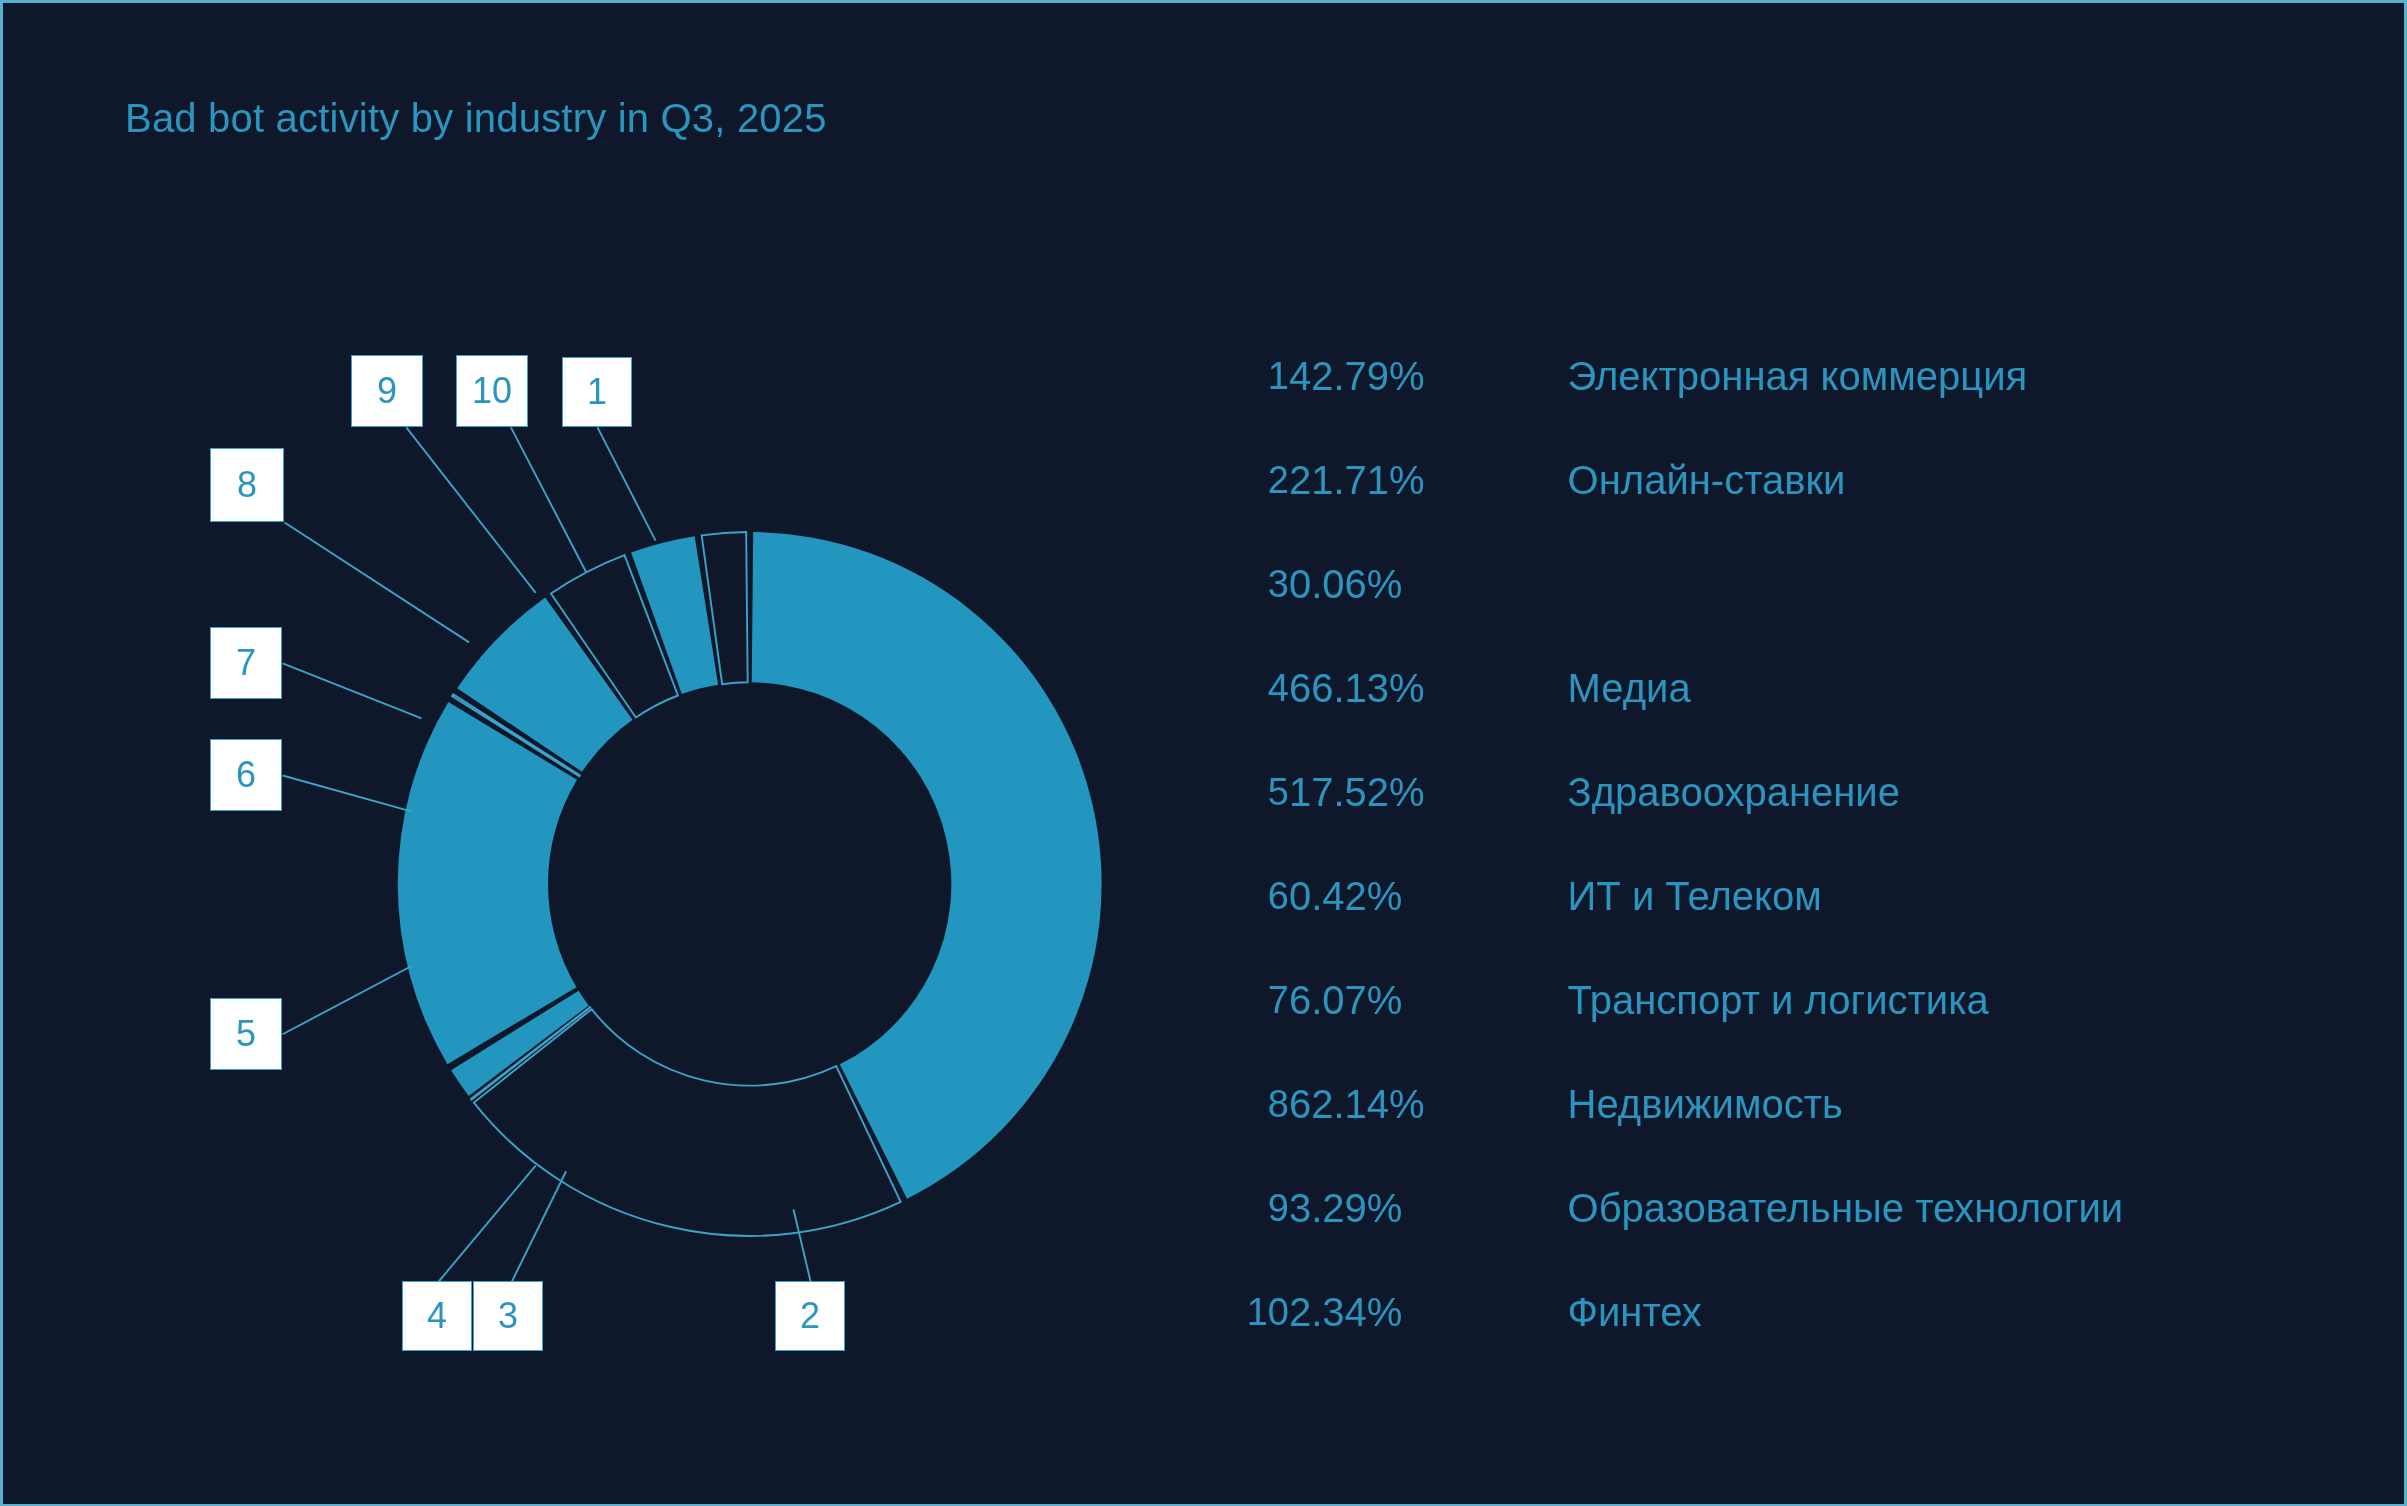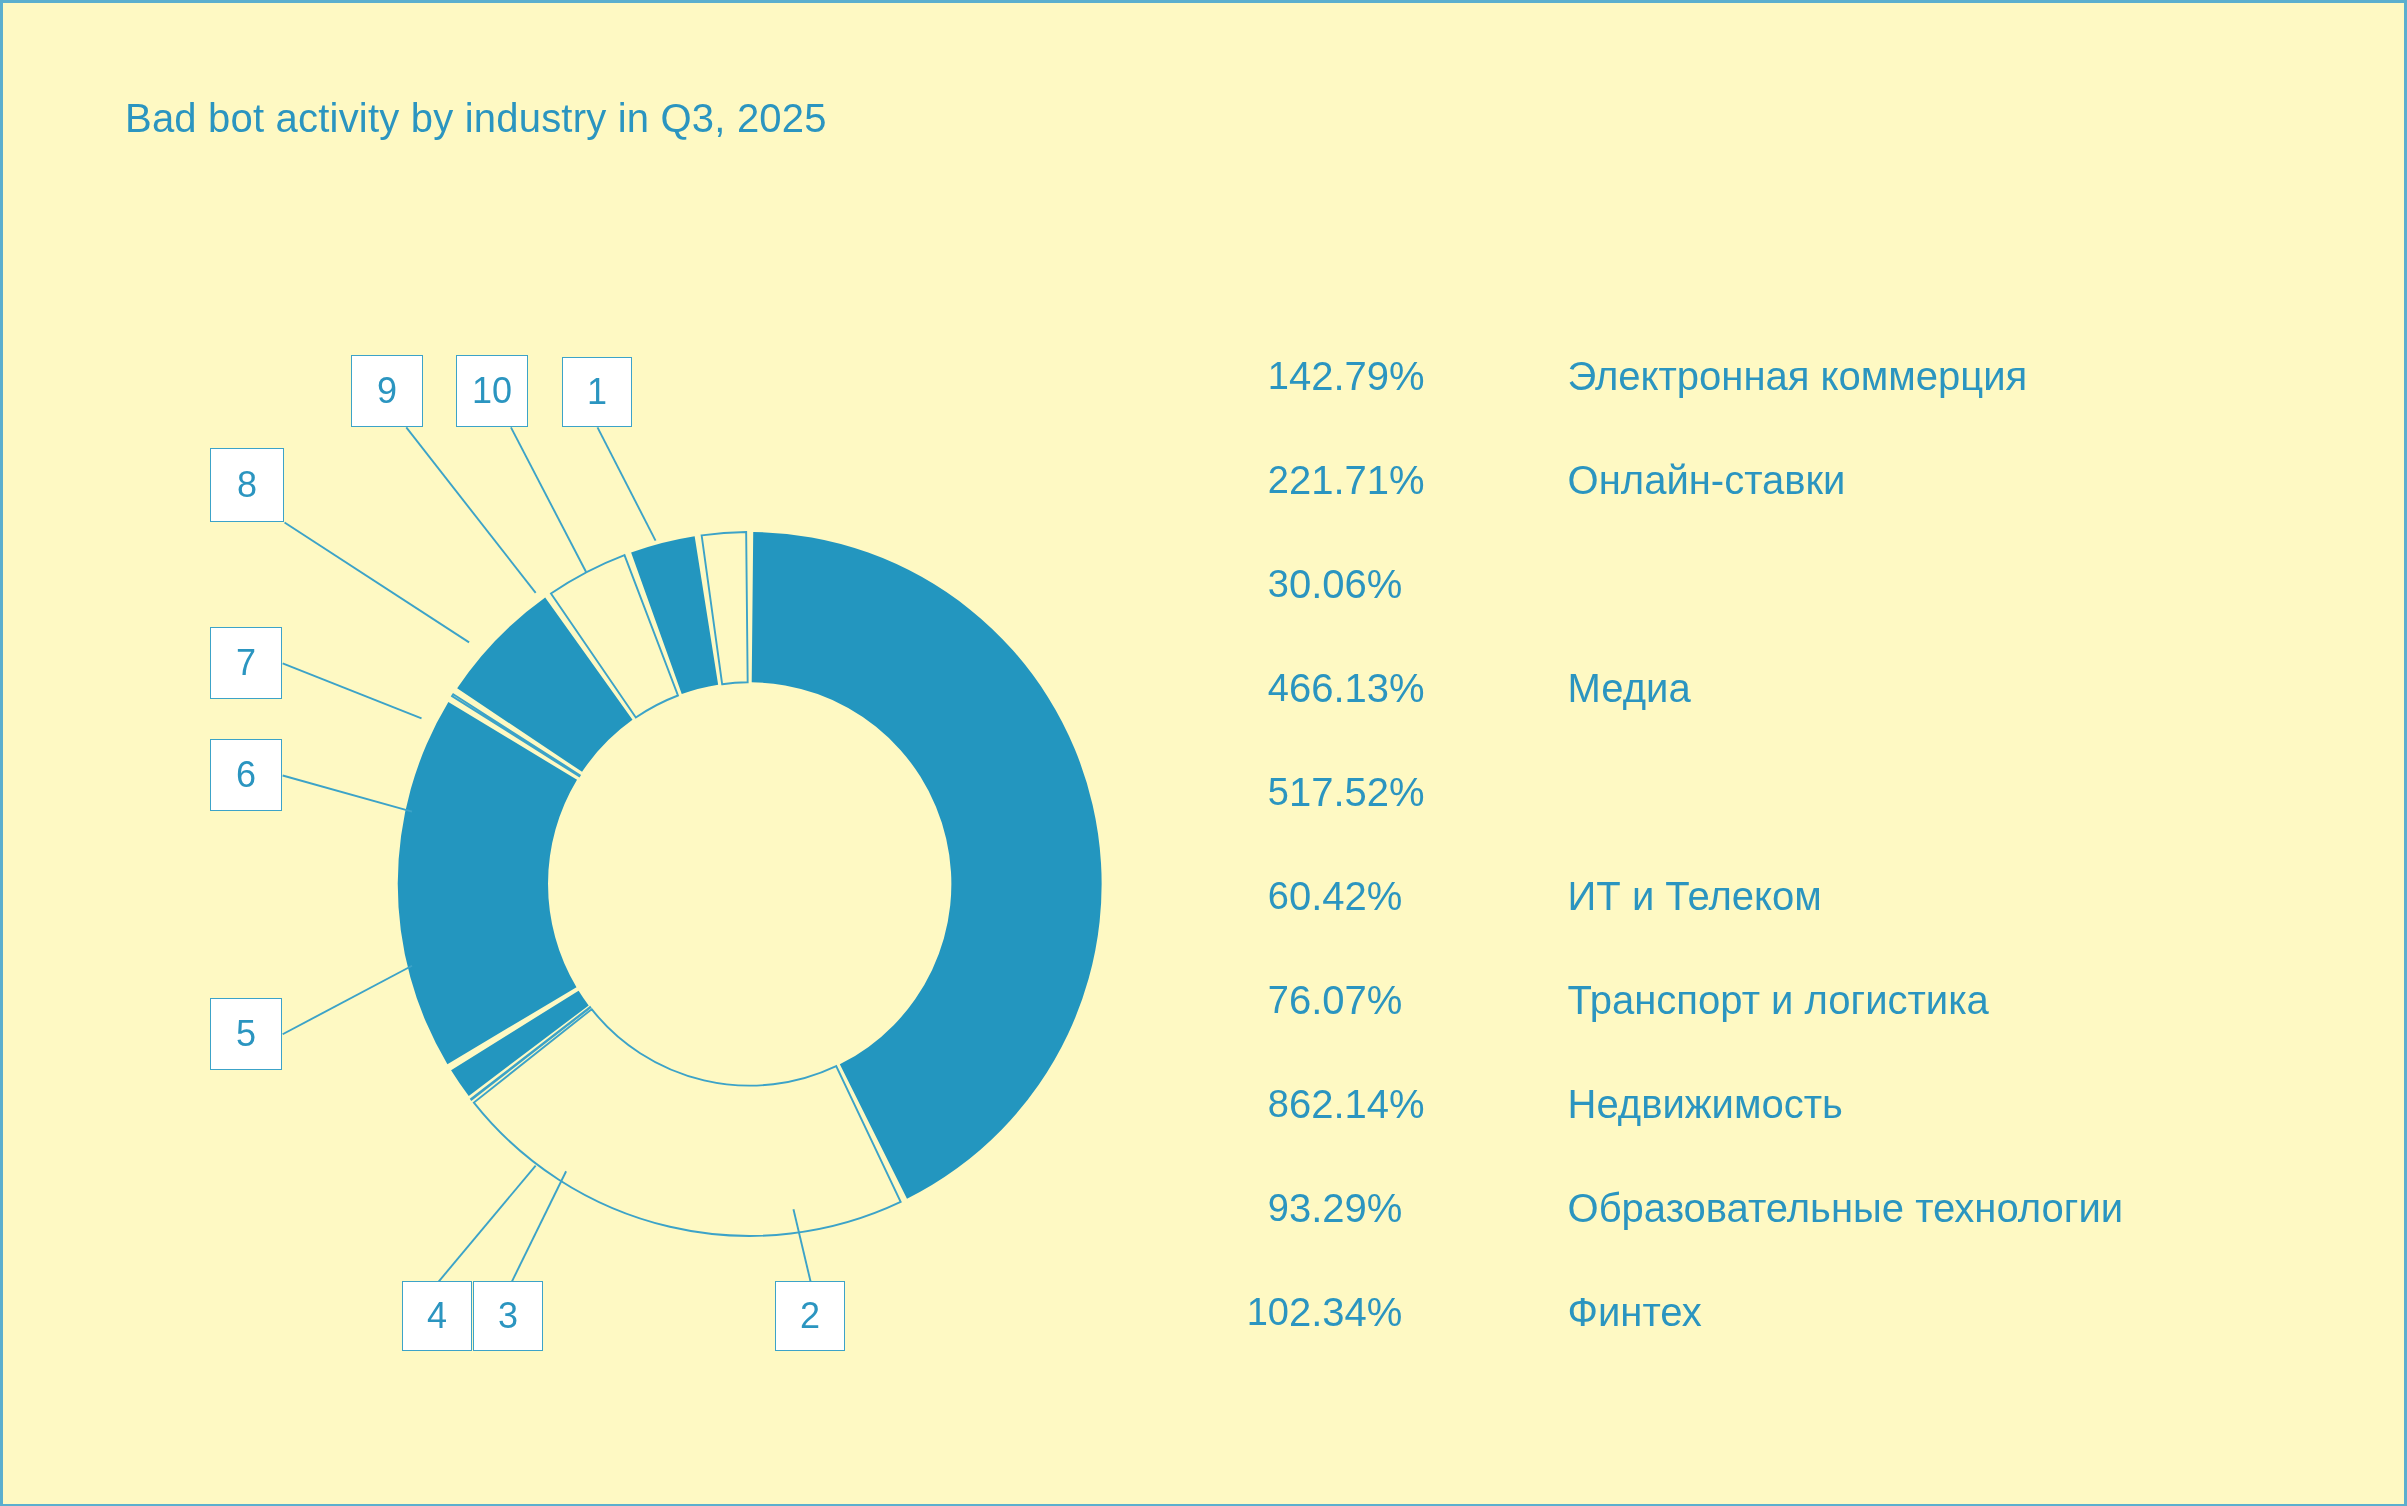--- a/index.html
+++ b/index.html
@@ -12,21 +12,21 @@
     height: 1507px;
     font-family: "Liberation Sans", sans-serif;
     overflow: hidden;
   }
   #page {
     position: relative;
     width: 2407px;
     height: 1507px;
     box-sizing: border-box;
     border: 3.8px solid #5bafce;
-    background: #fef9c3;
+    background: #0f172a;
   }
   #chart-title {
     position: absolute;
     left: 122px;
     top: 93px;
     font-size: 40px;
     font-weight: 400;
     color: #2b95c0;
     letter-spacing: 0.2px;
     white-space: nowrap;
@@ -155,20 +155,21 @@
         <div class="legend-pct">0.06%</div>
       </div>
       <div class="legend-row">
         <div class="legend-index">4</div>
         <div class="legend-pct">66.13%</div>
         <div class="legend-label">Медиа</div>
       </div>
       <div class="legend-row">
         <div class="legend-index">5</div>
         <div class="legend-pct">17.52%</div>
+        <div class="legend-label">Здравоохранение</div>
       </div>
       <div class="legend-row">
         <div class="legend-index">6</div>
         <div class="legend-pct">0.42%</div>
         <div class="legend-label">ИТ и Телеком</div>
       </div>
       <div class="legend-row">
         <div class="legend-index">7</div>
         <div class="legend-pct">6.07%</div>
         <div class="legend-label">Транспорт и логистика</div>

